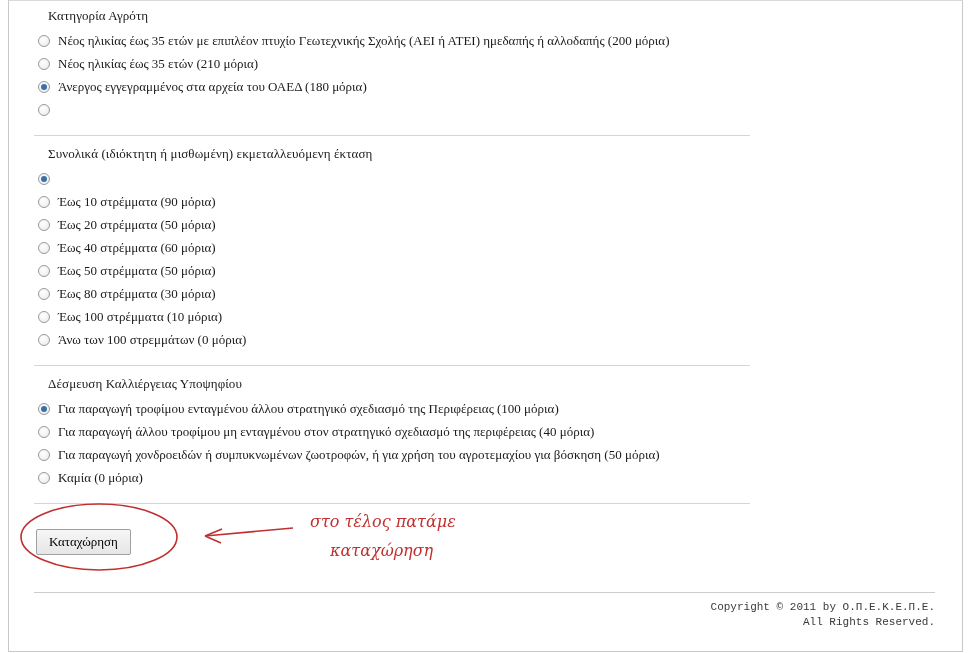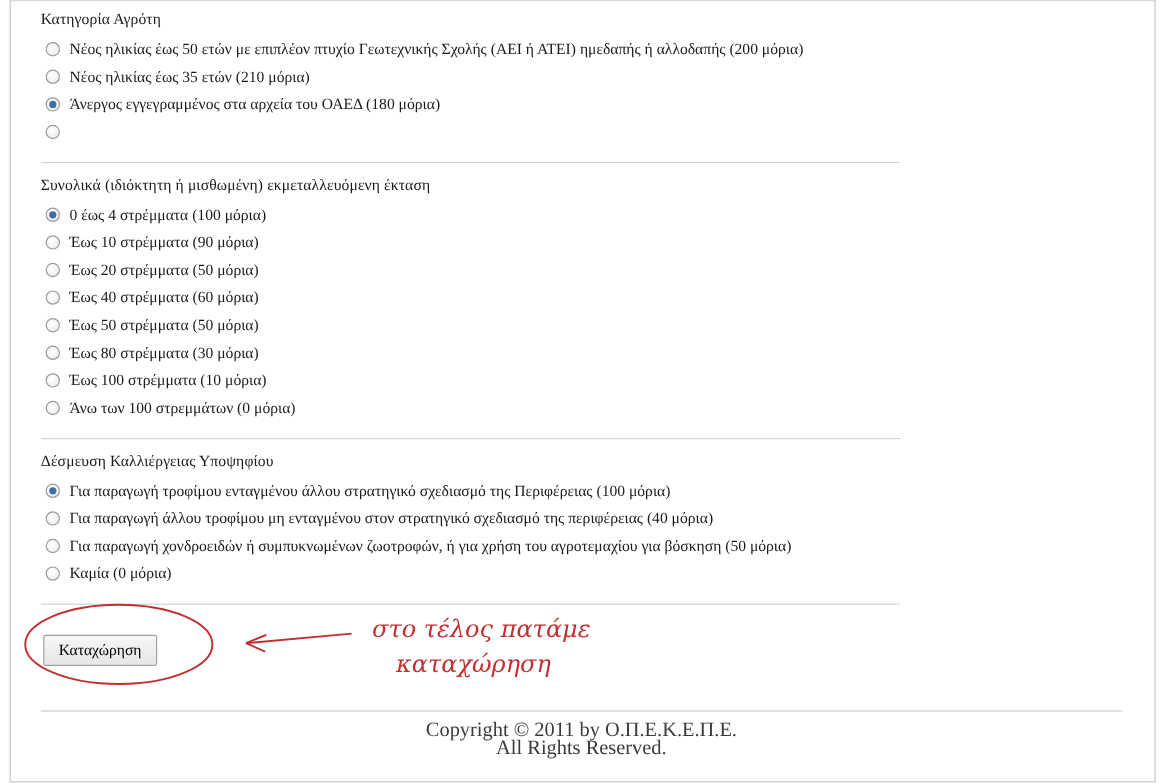--- a/index.html
+++ b/index.html
@@ -35,20 +35,21 @@
   }
   .group {
     padding-bottom: 6px;
   }
   .group-title {
     font-family: "Liberation Serif", serif;
     font-size: 13px;
     color: #1a1a1a;
     margin-bottom: 5px;
     letter-spacing: 0.1px;
+    margin-left: 14px;
   }
   .opt-row {
     display: flex;
     align-items: center;
     height: 23px;
   }
   .radio {
     width: 12px;
     height: 12px;
     border-radius: 50%;
@@ -101,57 +102,57 @@
   .annot {
     position: absolute;
     left: 0;
     top: 0;
     pointer-events: none;
   }
   .annot-text {
     position: absolute;
     font-family: "DejaVu Serif", serif;
     font-style: italic;
-    font-size: 20px;
+    font-size: 16px;
     color: #c03030;
     white-space: nowrap;
   }
   .footer-rule {
     position: absolute;
     left: 34px;
     top: 592px;
     width: 901px;
     border-top: 1px solid #cccccc;
   }
   .footer {
     position: absolute;
     left: 34px;
     top: 600px;
     width: 901px;
-    text-align: center;
-    font-family: Liberation Serif, serif;
-    font-size: 17px;
+    text-align: right;
+    font-family: Liberation Mono, monospace;
+    font-size: 11px;
     color: #3a3a3a;
     line-height: 15px;
   }
 </style>
 </head>
 <body>
 
 <div id="page">
   <div class="frame"></div>
 
   <div class="content">
 
     <div class="group">
       <div class="group-title">Κατηγορία Αγρότη</div>
 
       <div class="opt-row">
         <span class="radio"></span>
-        <span class="opt-label">Νέος ηλικίας έως 50 ετών με επιπλέον πτυχίο Γεωτεχνικής Σχολής (ΑΕΙ ή ΑΤΕΙ) ημεδαπής ή αλλοδαπής (200 μόρια)</span>
+        <span class="opt-label">Νέος ηλικίας έως 35 ετών με επιπλέον πτυχίο Γεωτεχνικής Σχολής (ΑΕΙ ή ΑΤΕΙ) ημεδαπής ή αλλοδαπής (200 μόρια)</span>
       </div>
       <div class="opt-row">
         <span class="radio"></span>
         <span class="opt-label">Νέος ηλικίας έως 35 ετών (210 μόρια)</span>
       </div>
       <div class="opt-row">
         <span class="radio checked"></span>
         <span class="opt-label">Άνεργος εγγεγραμμένος στα αρχεία του ΟΑΕΔ (180 μόρια)</span>
       </div>
       <div class="opt-row">
@@ -159,21 +160,20 @@
       </div>
     </div>
 
     <div class="divider"></div>
 
     <div class="group">
       <div class="group-title">Συνολικά (ιδιόκτητη ή μισθωμένη) εκμεταλλευόμενη έκταση</div>
 
       <div class="opt-row">
         <span class="radio checked"></span>
-        <span class="opt-label">0 έως 4 στρέμματα (100 μόρια)</span>
       </div>
       <div class="opt-row">
         <span class="radio"></span>
         <span class="opt-label">Έως 10 στρέμματα (90 μόρια)</span>
       </div>
       <div class="opt-row">
         <span class="radio"></span>
         <span class="opt-label">Έως 20 στρέμματα (50 μόρια)</span>
       </div>
       <div class="opt-row">

